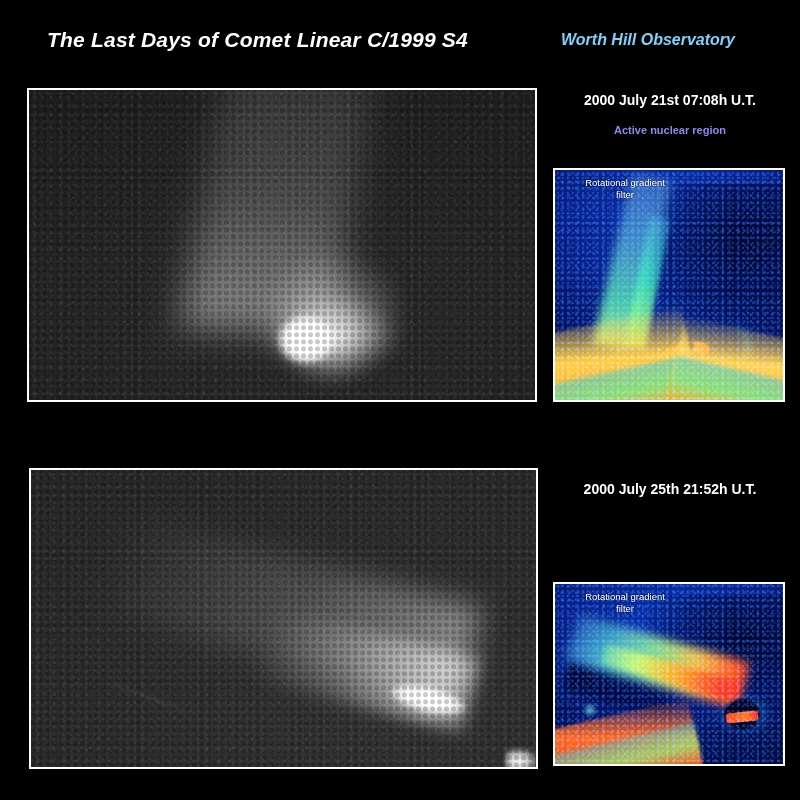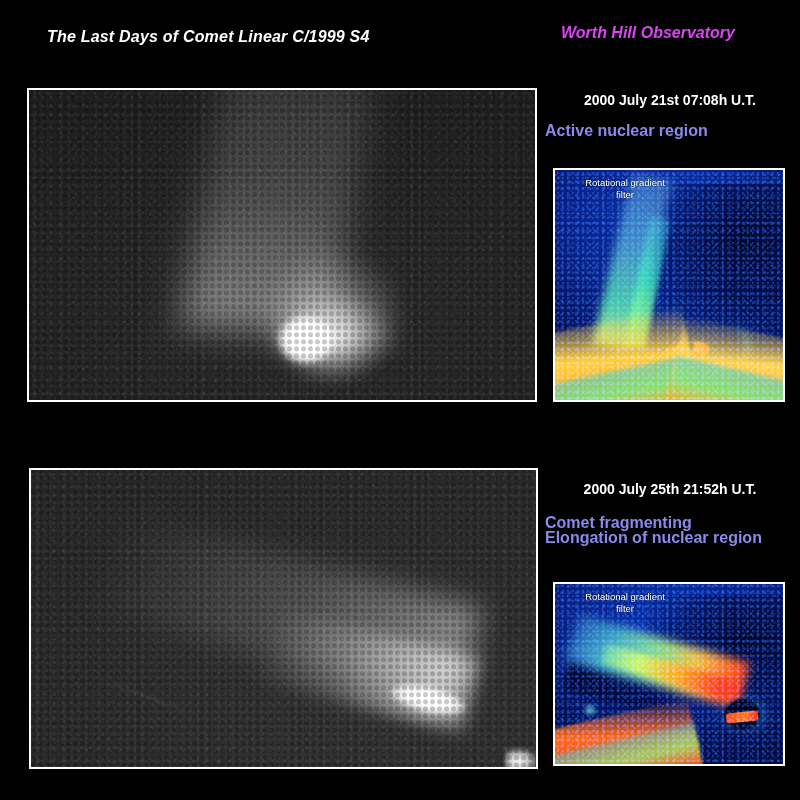--- a/index.html
+++ b/index.html
@@ -6,26 +6,26 @@
   body{
     width:800px;height:800px;overflow:hidden;position:relative;
     font-family:"Liberation Sans","DejaVu Sans",sans-serif;
     background:#000;color:#fff;
   }
   .poster{position:absolute;left:0;top:0;width:800px;height:800px;background:#000;}
 
   
   .title{
     position:absolute;left:47px;top:28px;
-    font-size:16px;font-weight:bold;font-style:italic;color:#ffffff;
+    font-size:21px;font-weight:bold;font-style:italic;color:#ffffff;
     letter-spacing:0.2px;white-space:nowrap;
   }
   .observatory{
-    position:absolute;left:561px;top:24px;
-    font-size:16px;font-weight:bold;font-style:italic;color:#d946ef;
+    position:absolute;left:561px;top:31px;
+    font-size:16px;font-weight:bold;font-style:italic;color:#7dd3fc;
     white-space:nowrap;
   }
 
   
   .frame{position:absolute;border:2px solid #ffffff;background:#000;overflow:hidden;}
 
   
   .photo{position:absolute;left:0;top:0;width:100%;height:100%;overflow:hidden;}
   .grain{
     position:absolute;left:-10%;top:-10%;width:120%;height:120%;
@@ -95,22 +95,22 @@
     background:linear-gradient(90deg, rgba(255,255,255,0), rgba(255,255,255,.12), rgba(255,255,255,0));
     transform:rotate(20deg);filter:blur(1.5px);
   }
 
   
   .datestamp{
     position:absolute;font-size:14px;font-weight:bold;color:#ffffff;
     white-space:nowrap;text-align:center;width:250px;
   }
   .caption{
-    position:absolute;font-size:16px;font-weight:bold;color:#8a8aec;
-    text-align:left;width:250px;line-height:15px;
+    position:absolute;font-size:11px;font-weight:bold;color:#8a8aec;
+    text-align:center;width:250px;line-height:15px;
   }
 
   
   .inset{position:absolute;border:2px solid #ffffff;overflow:hidden;background:#14532d;}
   .fc-base{position:absolute;inset:0;
     background:
       radial-gradient(120% 100% at 50% 20%, #0b2fa8 0%, #0a1f7a 38%, #050f44 68%, #02061f 100%);
   }
   .fc-noise{
     position:absolute;left:-8%;top:-8%;width:116%;height:116%;
@@ -294,24 +294,20 @@
       <div class="p2-tail"></div>
       <div class="p2-inner"></div>
       <div class="p2-nuc"></div>
       <div class="p2-spot"></div>
       <div class="p2-streak"></div>
       <div class="grain"></div>
     </div>
   </div>
 
   <div class="datestamp" style="left:545px;top:481px;">2000 July 25th 21:52h U.T.</div>
-  <div class="caption" style="left:545px;top:515px;">
-    <div>Comet fragmenting</div>
-    <div>Elongation of nuclear region</div>
-  </div>
 
   <div class="inset" style="left:553px;top:582px;width:228px;height:180px;">
     <div class="fc-base"></div>
     <div class="fc-dark"></div>
     <div class="i2-haze"></div>
     <div class="i2-shadow"></div>
     <div class="i2-jet"></div>
     <div class="i2-core"></div>
     <div class="i2-nucglow"></div>
     <div class="i2-nucdark"></div>

